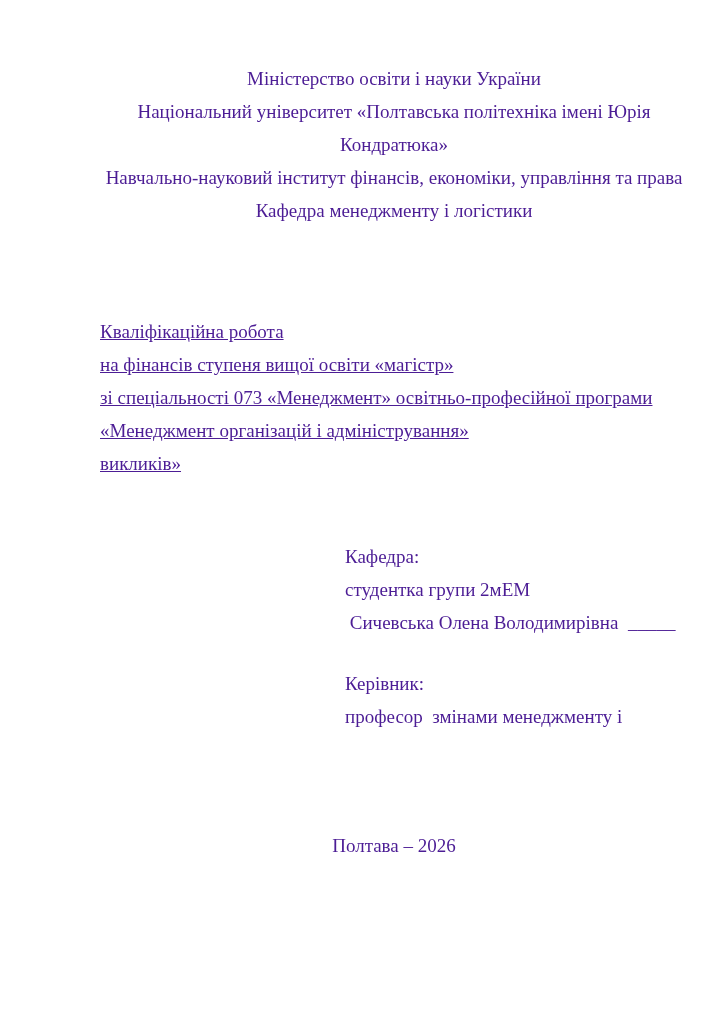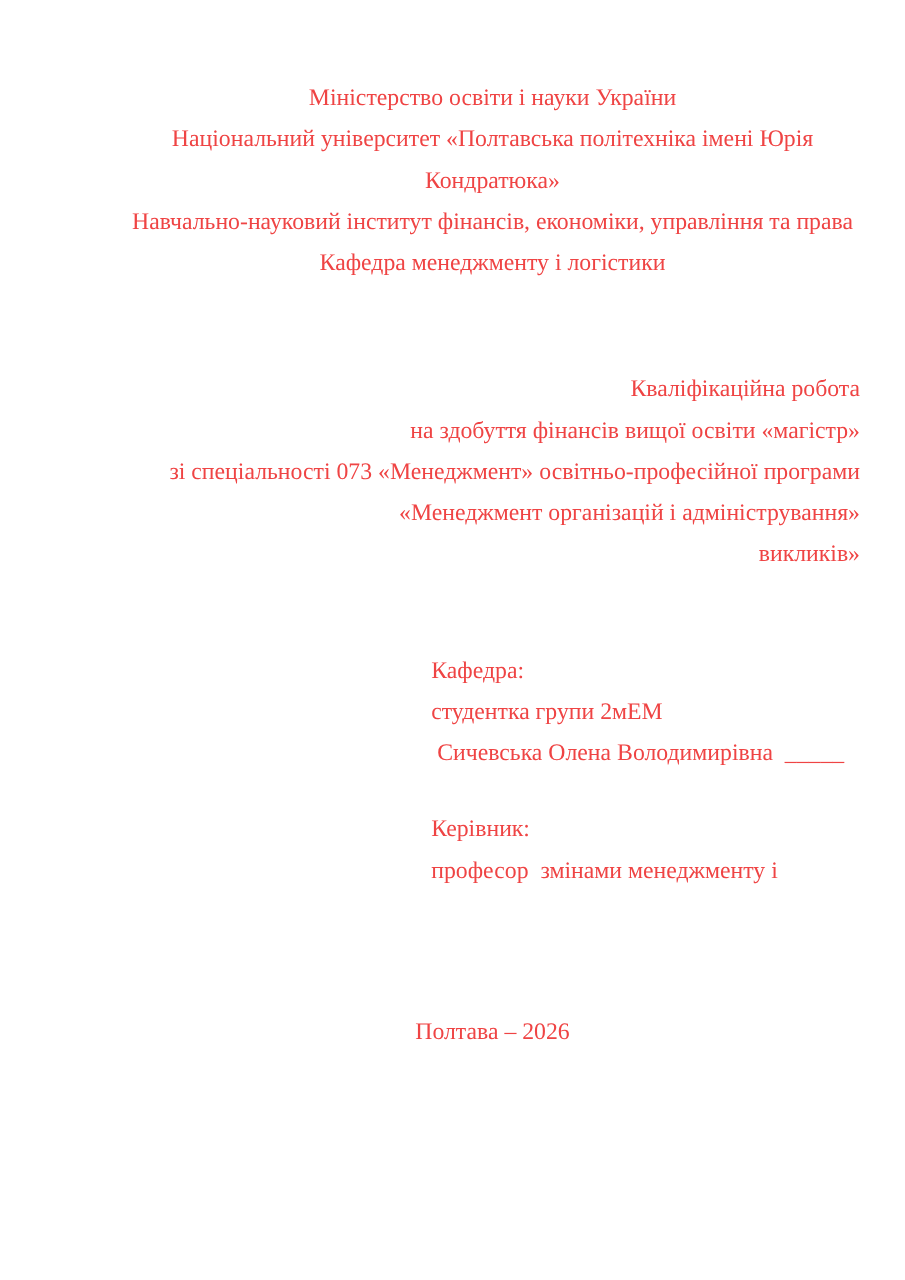--- a/index.html
+++ b/index.html
@@ -8,35 +8,36 @@
     background: #ffffff;
   }
   .page {
     position: relative;
     width: 724px;
     height: 1024px;
     margin: 0 auto;
     background: #ffffff;
     font-family: "Liberation Serif", "DejaVu Serif", serif;
     font-size: 19px;
-    color: #ef4444;
+    color: #4c1d95;
     box-sizing: border-box;
     padding: 62px 36px 0 100px;
     overflow: hidden;
   }
   .line {
     line-height: 33px;
     white-space: pre-wrap;
   }
   .center-block {
     text-align: center;
   }
   .title-block {
-    margin-top: 68px;
-    text-align: right;
+    margin-top: 88px;
+    text-align: left;
+    text-decoration: underline;
   }
   .sign-block {
     margin-left: 245px;
     text-align: left;
   }
   .author-block {
     margin-top: 60px;
   }
   .supervisor-block {
     margin-top: 28px;
@@ -54,21 +55,21 @@
   <div class="center-block">
     <div class="line">Міністерство освіти і науки України</div>
     <div class="line">Національний університет «Полтавська політехніка імені Юрія</div>
     <div class="line">Кондратюка»</div>
     <div class="line">Навчально-науковий інститут фінансів, економіки, управління та права</div>
     <div class="line">Кафедра менеджменту і логістики</div>
   </div>
 
   <div class="title-block">
     <div class="line">Кваліфікаційна робота</div>
-    <div class="line">на здобуття фінансів вищої освіти «магістр»</div>
+    <div class="line">на фінансів ступеня вищої освіти «магістр»</div>
     <div class="line">зі спеціальності 073 «Менеджмент» освітньо-професійної програми</div>
     <div class="line">«Менеджмент організацій і адміністрування»</div>
     <div class="line">викликів»</div>
   </div>
 
   <div class="sign-block author-block">
     <div class="line">Кафедра:</div>
     <div class="line">студентка групи 2мЕМ</div>
     <div class="line"> Сичевська Олена Володимирівна  _____</div>
   </div>

